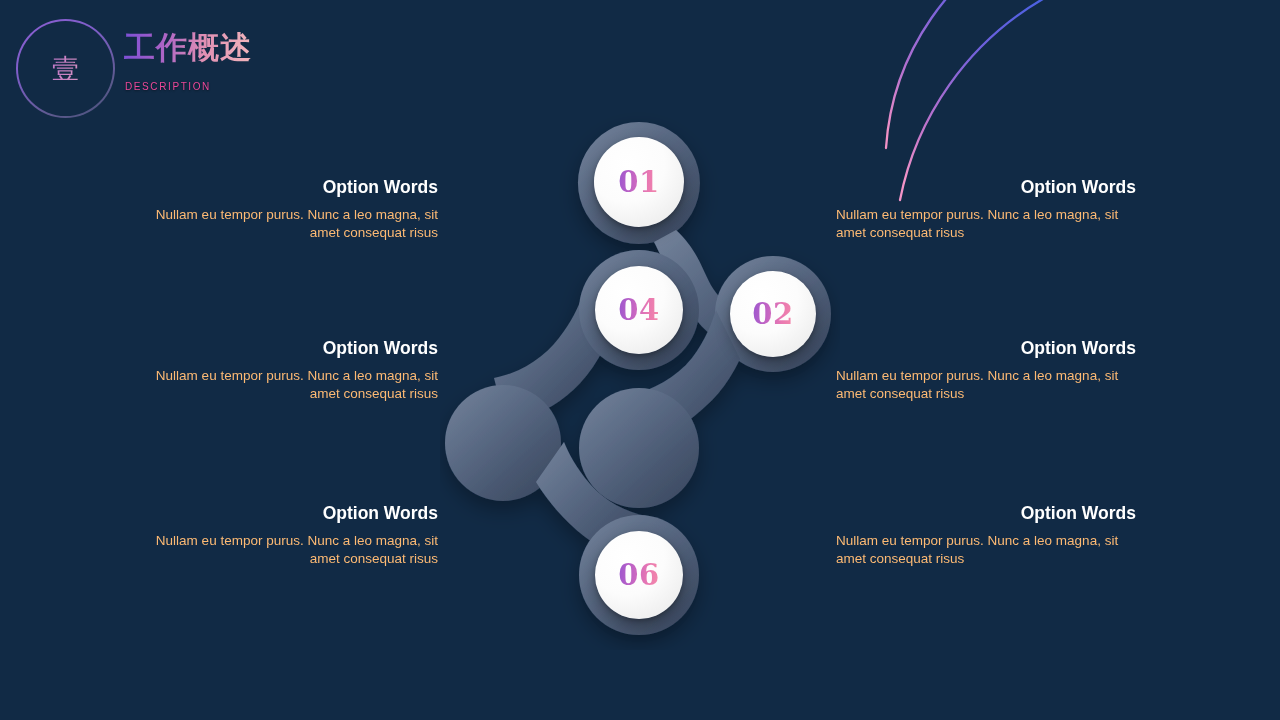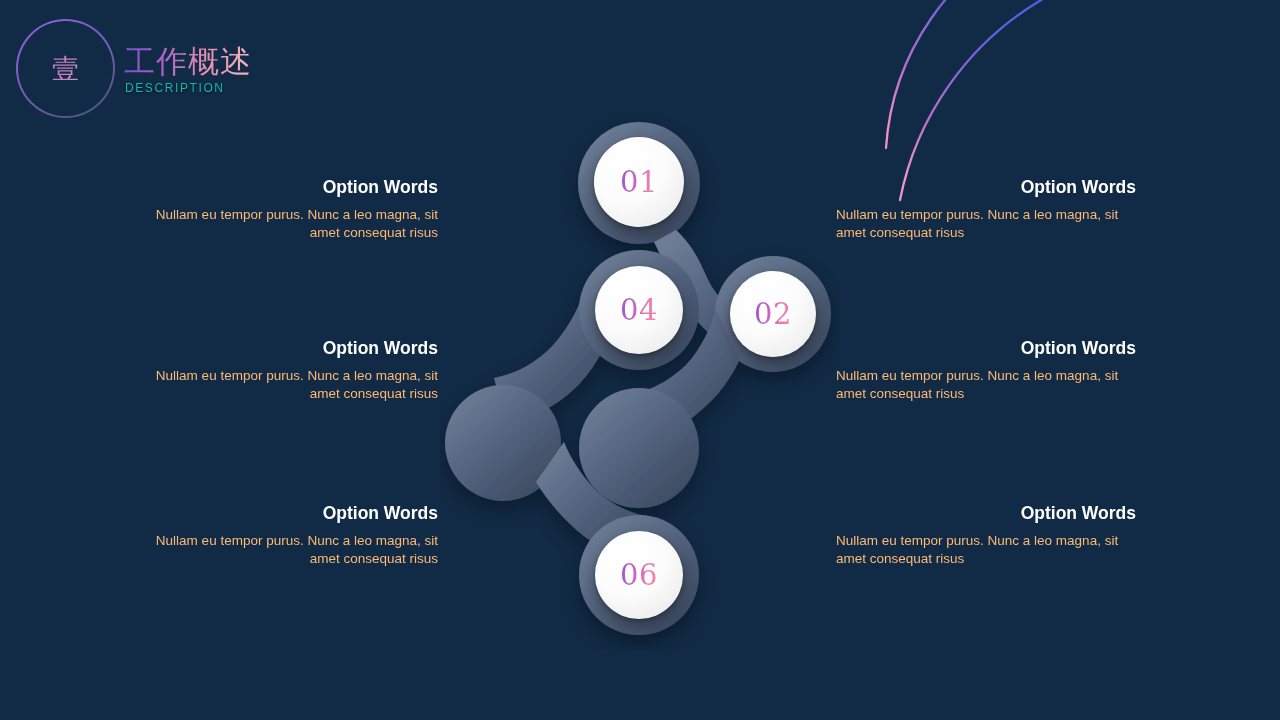--- a/index.html
+++ b/index.html
@@ -66,50 +66,51 @@
     z-index: 2;
     background: linear-gradient(100deg, #9b6ad8 0%, #c77fc6 45%, #eeb2b6 100%);
     -webkit-background-clip: text;
     background-clip: text;
     color: transparent;
     -webkit-text-fill-color: transparent;
   }
   #title-cn {
     position: absolute;
     left: 124px;
-    top: 41px;
+    top: 27px;
     font-size: 31px;
-    font-weight: normal;
+    font-weight: bold;
     letter-spacing: 1px;
     font-family: "DejaVu Sans", sans-serif;
     background: linear-gradient(95deg, #7b4fd6 0%, #a660c8 28%, #e08fb3 62%, #f2b7bc 100%);
     -webkit-background-clip: text;
     background-clip: text;
     color: transparent;
     -webkit-text-fill-color: transparent;
     white-space: nowrap;
   }
   #title-en {
     position: absolute;
     left: 125px;
     top: 81px;
-    font-size: 12px;
+    font-size: 10px;
     letter-spacing: 1.6px;
-    color: #14b8a6;
+    color: #ec4899;
     white-space: nowrap;
     text-shadow: 0 1px 2px rgba(0,0,0,.45);
   }
 
   
   #diagram {
     position: absolute;
     left: 440px;
     top: 110px;
     width: 400px;
     height: 540px;
+    font-weight: bold;
   }
   #blob-svg {
     position: absolute;
     left: 0;
     top: 0;
     width: 400px;
     height: 540px;
   }
 
   .node {

